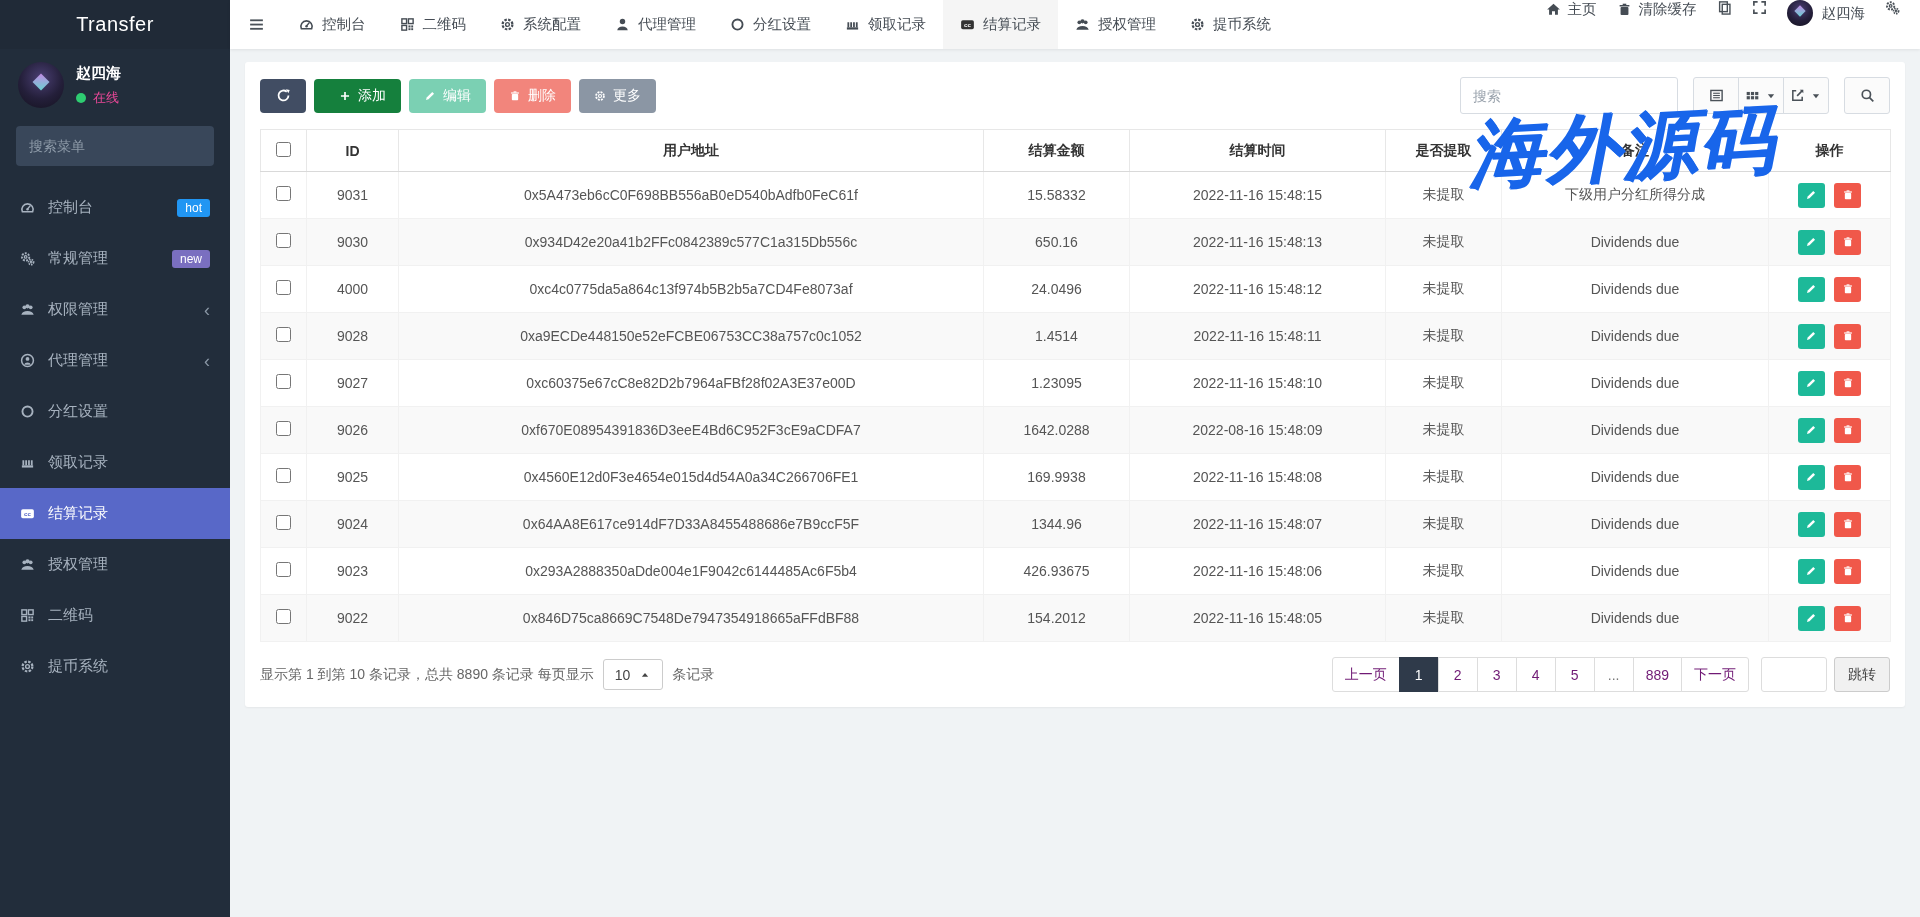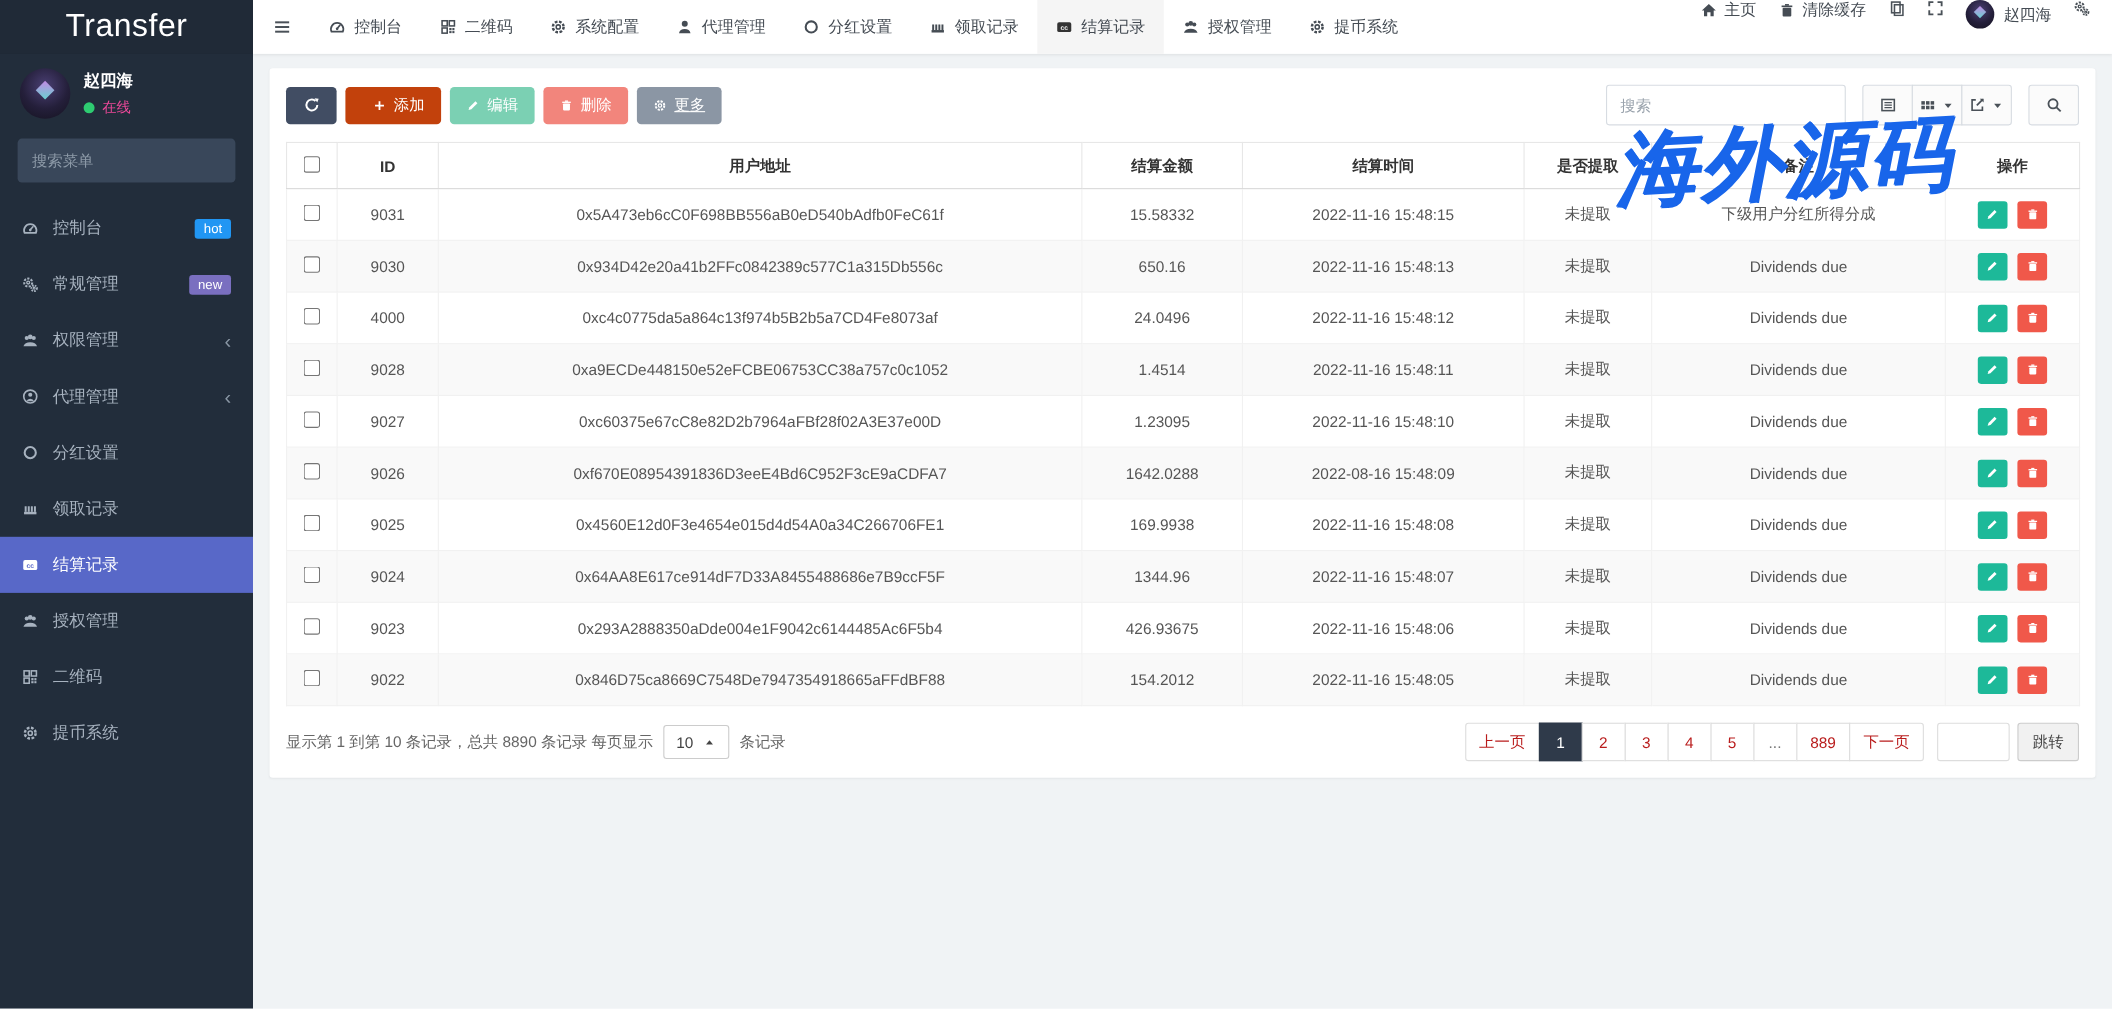--- a/index.html
+++ b/index.html
@@ -5,21 +5,21 @@
   * { box-sizing: border-box; margin: 0; padding: 0; }
   html,body { width:1920px; height:917px; }
   body {
     font-family: "Liberation Sans", "DejaVu Sans", sans-serif;
     background:#f0f3f5; overflow:hidden; color:#555;
   }
   .app { display:flex; width:100%; height:100%; position:relative; }
 
   
   .sidebar { width:230px; flex-shrink:0; background:#222d3b; color:#a7b2bf; display:flex; flex-direction:column; }
-  .brand { height:49px; line-height:49px; text-align:center; color:#fff; font-size:29px; letter-spacing:.5px; background:#202a37; }
+  .brand { height:49px; line-height:49px; text-align:center; color:#fff; font-size:20px; letter-spacing:.5px; background:#202a37; }
   .user-panel { display:flex; align-items:center; gap:12px; padding:13px 18px 10px; }
   .avatar { width:46px; height:46px; border-radius:50%; flex-shrink:0; position:relative;
     background:radial-gradient(circle at 50% 35%, #4a3f73 0%, #241f3a 55%, #14121f 100%); overflow:hidden; }
   .avatar::after { content:""; position:absolute; left:17px; top:14px; width:12px; height:12px;
     background:linear-gradient(135deg,#cf92f0,#6fe3de); transform:rotate(45deg); opacity:.9; }
   .mini-avatar { width:26px; height:26px; }
   .mini-avatar::after { left:9px; top:7px; width:8px; height:8px; }
   .user-name { color:#fff; font-size:15px; font-weight:bold; margin-bottom:6px; }
   .user-status { font-size:13px; color:#ec4899; display:flex; align-items:center; gap:7px; }
   .status-dot { width:10px; height:10px; border-radius:50%; background:#2ecc71; display:inline-block; }
@@ -49,24 +49,24 @@
   .nav-user { display:flex; align-items:center; gap:9px; cursor:pointer; font-size:14.5px; color:#454c54; }
 
   .content { flex:1; padding:13px 15px; position:relative; }
   .card { background:#fff; border-radius:3px; padding:15px; box-shadow:0 1px 2px rgba(0,0,0,.05); }
 
   
   .toolbar { display:flex; align-items:center; margin-bottom:15px; }
   .btn { height:34px; border:none; border-radius:4px; color:#fff; font-size:14px; display:inline-flex; align-items:center; gap:7px; padding:0 15px; margin-right:8px; cursor:pointer; font-family:inherit; }
   .btn .ic { color:#fff; }
   .btn-refresh { background:#414d63; width:46px; justify-content:center; padding:0; }
-  .btn-add { background:#c2410c;padding-left:25px; }
+  .btn-add { background:#15803d;padding-left:25px; }
   .btn-edit { background:#7bd0b3; }
   .btn-del  { background:#f2857c; }
-  .btn-more { background:#8b96a4;text-decoration:underline; }
+  .btn-more { background:#8b96a4; }
   .search-area { margin-left:auto; display:flex; align-items:center; }
   .search-input { width:218px; height:37px; border:1px solid #d7dce2; border-radius:3px; padding:0 12px; font-size:14px; color:#555; outline:none; font-family:inherit; }
   .search-input::placeholder { color:#9aa3ad; }
   .tool-group { display:flex; margin-left:15px; }
   .tool-btn { height:37px; min-width:46px; background:#fbfbfb; border:1px solid #d7dce2; display:flex; align-items:center; justify-content:center; gap:5px; color:#4a5158; cursor:pointer; margin-left:-1px; }
   .tool-group .tool-btn:first-child { border-radius:3px 0 0 3px; margin-left:0; }
   .tool-group .tool-btn:last-child { border-radius:0 3px 3px 0; }
   .tool-btn.single { border-radius:3px; margin-left:15px; }
   .caret { color:#4a5158; }
 
@@ -78,21 +78,21 @@
   input[type="checkbox"] { width:15px; height:15px; cursor:pointer; }
   .row-btn { width:27px; height:25px; border:none; border-radius:3px; color:#fff; display:inline-flex; align-items:center; justify-content:center; cursor:pointer; margin:0 3px; }
   .row-btn.edit { background:#1db999; }
   .row-btn.del  { background:#f0584a; }
   .row-btn .ic { color:#fff; }
 
   
   .pagination { display:flex; align-items:center; margin-top:15px; font-size:14px; color:#666; }
   .page-size { border:1px solid #ccc; border-radius:3px; background:#fff; height:31px; padding:0 11px; display:inline-flex; align-items:center; gap:9px; margin:0 9px; cursor:pointer; color:#444; }
   .pages { margin-left:auto; display:flex; }
-  .page-btn { min-width:40px; height:35px; border:1px solid #ddd; background:#fff; color:#b91c1c; display:flex; align-items:center; justify-content:center; padding:0 12px; margin-left:-1px; font-size:14px; cursor:pointer; font-family:inherit; }
+  .page-btn { min-width:40px; height:35px; border:1px solid #ddd; background:#fff; color:#701a75; display:flex; align-items:center; justify-content:center; padding:0 12px; margin-left:-1px; font-size:14px; cursor:pointer; font-family:inherit; }
   .pages .page-btn:first-child { border-radius:3px 0 0 3px; margin-left:0; }
   .pages .page-btn:last-child { border-radius:0 3px 3px 0; }
   .page-btn.active { background:#2f3a4a; border-color:#2f3a4a; color:#fff; }
   .page-btn.ellipsis { cursor:default; color:#777; }
   .jump-input { width:66px; height:35px; border:1px solid #ddd; border-radius:3px; margin-left:12px; outline:none; padding:0 8px; font-family:inherit; }
   .jump-btn { height:35px; border:1px solid #ccc; background:#f1f1f1; border-radius:3px; margin-left:7px; padding:0 13px; font-size:14px; color:#444; cursor:pointer; font-family:inherit; }
 
   
   .watermark { position:absolute; left:1468px; top:98px; font-size:74px; font-weight:bold; font-style:italic;
     font-family:"DejaVu Serif", serif; color:#1865ea; letter-spacing:3px; transform:rotate(-3deg);

